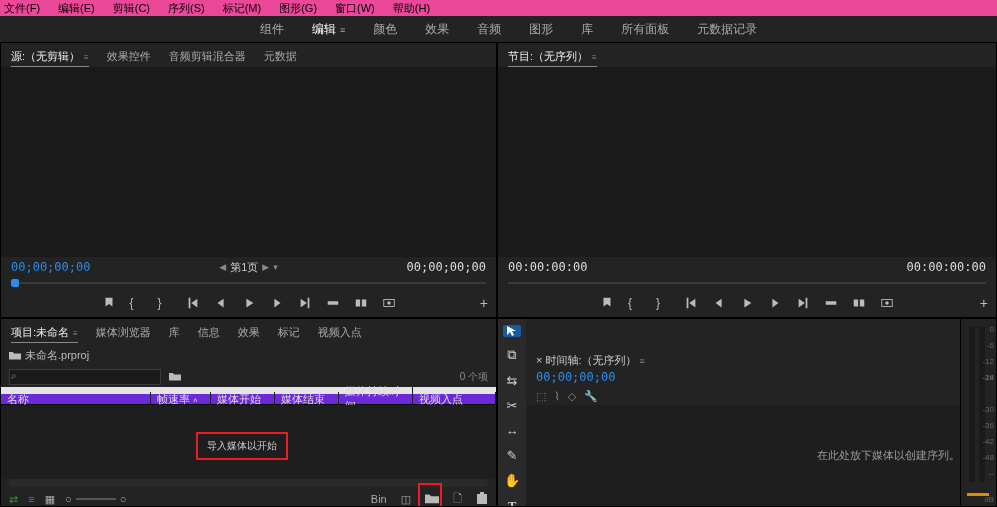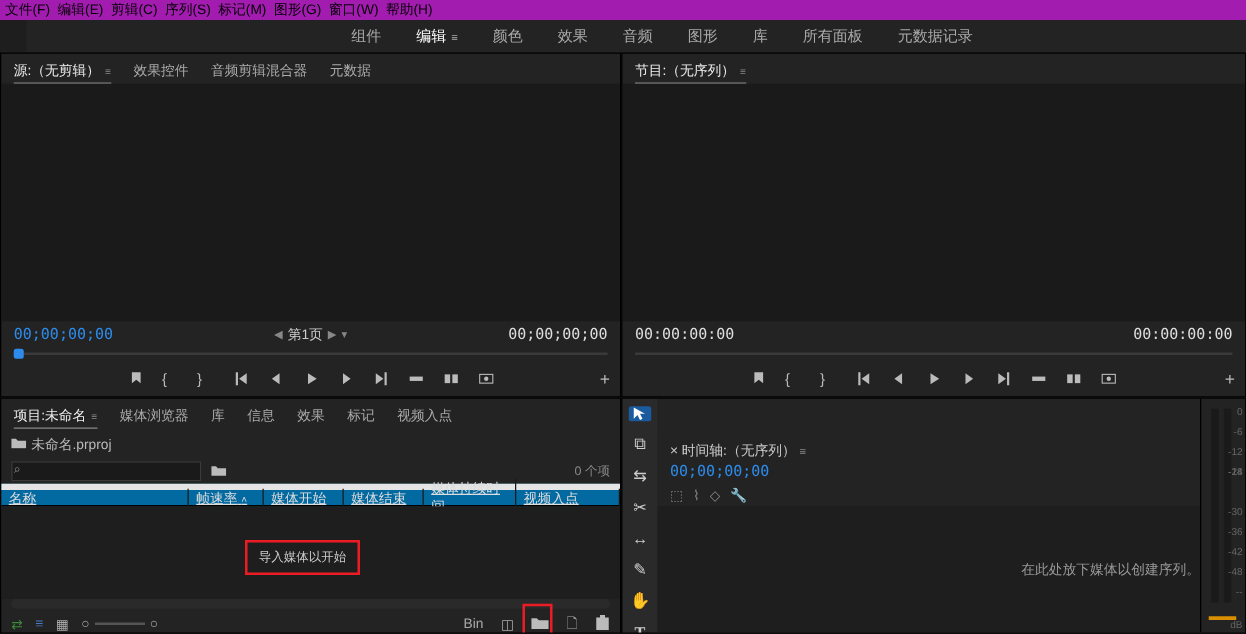--- a/index.html
+++ b/index.html
@@ -1,18 +1,18 @@
 <!DOCTYPE html>
 <html><head>
 <meta charset="utf-8">
 <style>
   * { margin:0; padding:0; box-sizing:border-box; font-family:"Microsoft YaHei","Segoe UI",sans-serif; }
   body { background:#1e1e1e; color:#ccc; font-size:11px; width:997px; height:507px; overflow:hidden; }
-  .menubar { background:#a21caf; color:#000; height:16px; display:flex; padding:0 4px; gap:6px; font-size:11px; }
-  .workspaces { background:#232323; height:26px; display:flex; align-items:center; gap:28px; padding-left:260px; font-size:12px; color:#aaa;margin-left:21px; }
+  .menubar { background:#ec4899; color:#000; height:16px; display:flex; align-items:center; padding:0 4px; gap:18px; font-size:11px; }
+  .workspaces { background:#232323; height:26px; display:flex; align-items:center; gap:28px; padding-left:260px; font-size:12px; color:#aaa; }
   .workspaces .ws { cursor:default; }
   .workspaces .ws.active { color:#fff; position:relative; }
   .workspaces .ws.active::after { content:""; position:absolute; left:0; right:0; bottom:-7px; height:2px; background:#2d8ceb; }
   .workspaces .ws .menu-icon { margin-left:4px; font-size:9px; color:#aaa; }
 
   .grid { display:grid; grid-template-columns:497px 500px; grid-template-rows:276px 189px; }
   .panel { background:#232323; border:1px solid #000; position:relative; overflow:hidden; }
   .tabs { display:flex; gap:18px; padding:6px 10px 4px 10px; font-size:11px; color:#aaa; }
   .tabs .tab { cursor:default; position:relative; }
   .tabs .tab.active { color:#eee; }
@@ -32,21 +32,21 @@
   .transport { display:flex; justify-content:center; align-items:center; gap:14px; height:28px; color:#bbb; font-size:12px; position:relative; }
   .transport .plus { position:absolute; right:8px; color:#bbb; font-size:14px; }
   .transport svg, .transport span.ic { width:14px; height:14px; display:inline-block; }
 
   
   .proj-head { display:flex; align-items:center; gap:4px; padding:4px 8px; color:#bbb; font-size:11px; }
   .folder-icon svg { width:12px; height:10px; }
   .search-row { display:flex; align-items:center; padding:2px 8px; gap:8px; }
   .search-row input { flex:0 0 120px; background:#1a1a1a; border:1px solid #3a3a3a; color:#ccc; font-size:10px; height:16px; padding:0 14px 0 4px; }
   .search-row .count { margin-left:auto; color:#888; font-size:10px; }
-  .cols { display:flex; background:#0369a1; height:18px; align-items:center; font-size:11px; color:#ddd; border-top:5px solid #e5e5e5; border-bottom:1px solid #000;text-decoration:underline; }
+  .cols { display:flex; background:#6d28d9; height:18px; align-items:center; font-size:11px; color:#ddd; border-top:7px solid #e5e5e5; border-bottom:1px solid #000; }
   .cols .col { padding:0 6px; border-right:1px solid #1a1a1a; }
   .proj-body { height:74px; background:#1e1e1e; position:relative; }
   .import-box { position:absolute; left:195px; top:27px; width:92px; height:28px; border:2px solid #ed1c24; display:flex; align-items:center; justify-content:center; color:#ccc; font-size:10px; }
   .proj-scroll { height:8px; background:#2a2a2a; margin:0 8px; border-radius:4px; }
   .proj-foot { display:flex; align-items:center; height:24px; padding:0 8px; gap:10px; color:#aaa; font-size:11px; position:relative; }
   .proj-foot .right { margin-left:auto; display:flex; align-items:center; gap:14px; }
   .redbox2 { position:absolute; right:54px; bottom:0px; width:24px; height:28px; border:2px solid #ed1c24; pointer-events:none; }
 
   
   .tl-left-tools { position:absolute; left:0; top:0; width:28px; bottom:0; background:#2a2a2a; display:flex; flex-direction:column; align-items:center; padding-top:6px; gap:10px; color:#ccc; }

